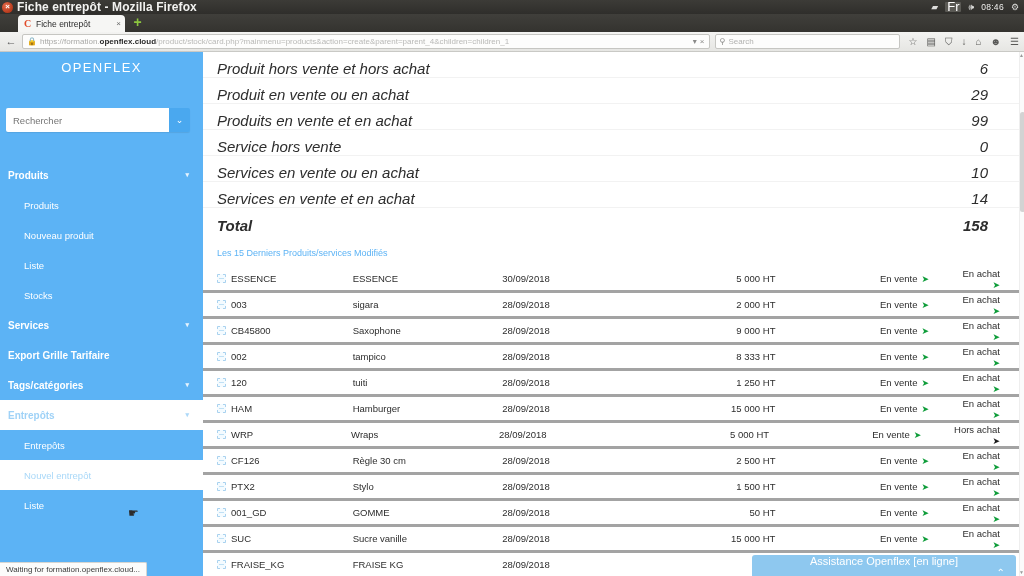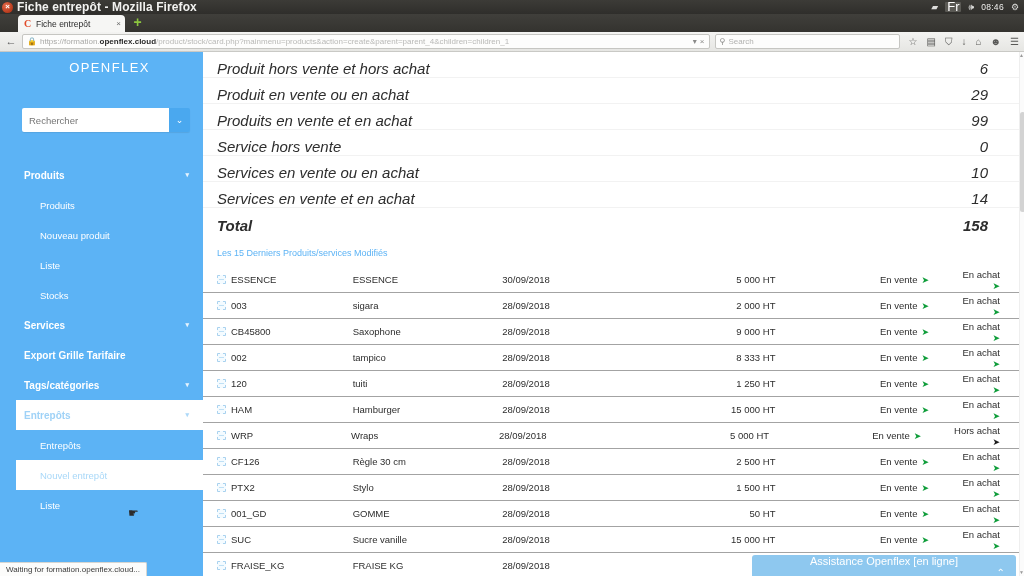--- a/index.html
+++ b/index.html
@@ -111,21 +111,20 @@
   
   #viewport {
     position: absolute; top: 52px; left: 0; width: 1024px; height: 524px;
     background: #ffffff; overflow: hidden;
   }
 
   
   #sidebar {
     position: absolute; top: 0; left: 0; width: 203px; height: 524px;
     background: #5cb3f5;
-    padding-left: 16px;
   }
   #brand {
     text-align: center; color: #ffffff; font-size: 13px;
     letter-spacing: 1.4px; padding-top: 8px; font-weight: 300;
   }
   #searchwrap {
     margin: 33px 13px 0 6px; height: 24px; display: flex;
     border-radius: 2px; overflow: hidden; box-shadow: 0 1px 1px rgba(0,0,0,.08);
   }
   #searchwrap input {
@@ -180,21 +179,21 @@
   .stat-row .lbl { flex: 1 1 auto; }
   .stat-row .val { flex: 0 0 auto; text-align: right; }
   .stat-row.total { font-weight: bold; border-bottom: none; }
 
   #list-title {
     font-size: 9px; color: #5cb3f5; padding: 14px 0 9px 14px;
   }
   .prow {
     display: flex; align-items: center; height: 26px;
     font-size: 9.5px; color: #2d2d2d;
-    border-bottom: 1px solid #a3a3a3;
+    border-bottom: 3px solid #a3a3a3;
   }
   .prow .c-ref { width: 150px; display: flex; align-items: center; gap: 5px; padding-left: 14px; }
   .prow .c-lbl { width: 150px; }
   .prow .c-date { width: 150px; }
   .prow .c-price { width: 150px; text-align: right; padding-right: 26px; }
   .prow .c-vente { width: 150px; text-align: right; padding-right: 22px; }
   .prow .c-achat { flex: 1 1 auto; text-align: right; padding-right: 24px; }
   .prow .flag { display: inline-block; margin-left: 4px; }
   .pkg {
     width: 9px; height: 9px; flex: 0 0 auto;

